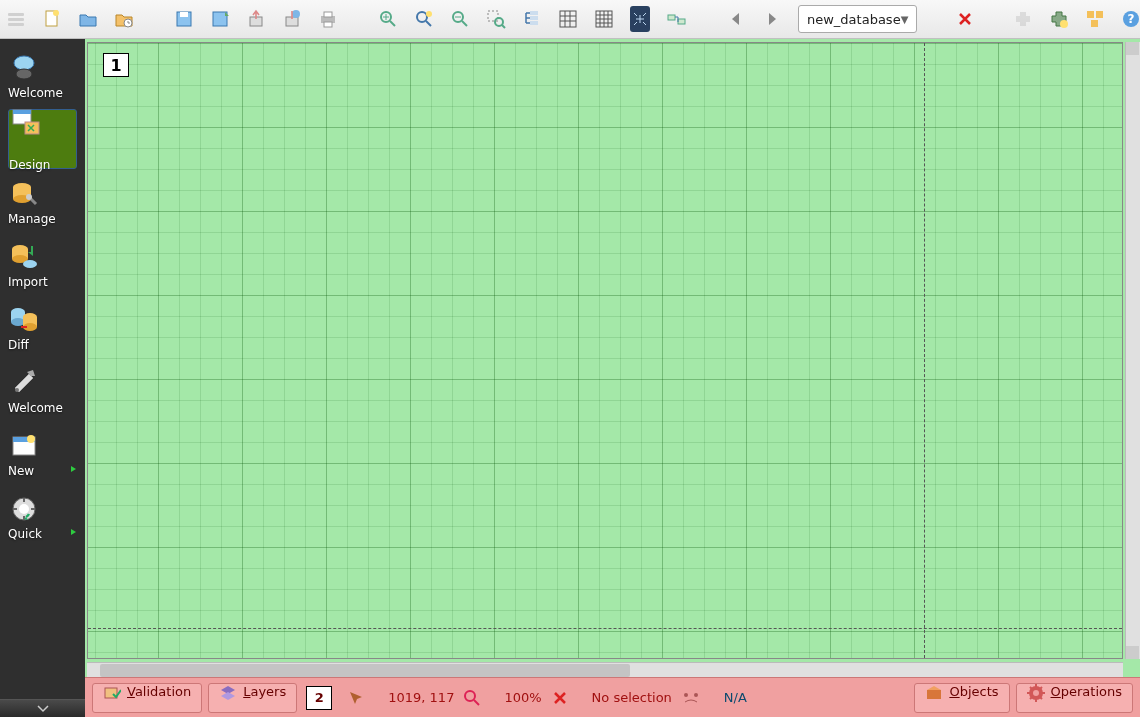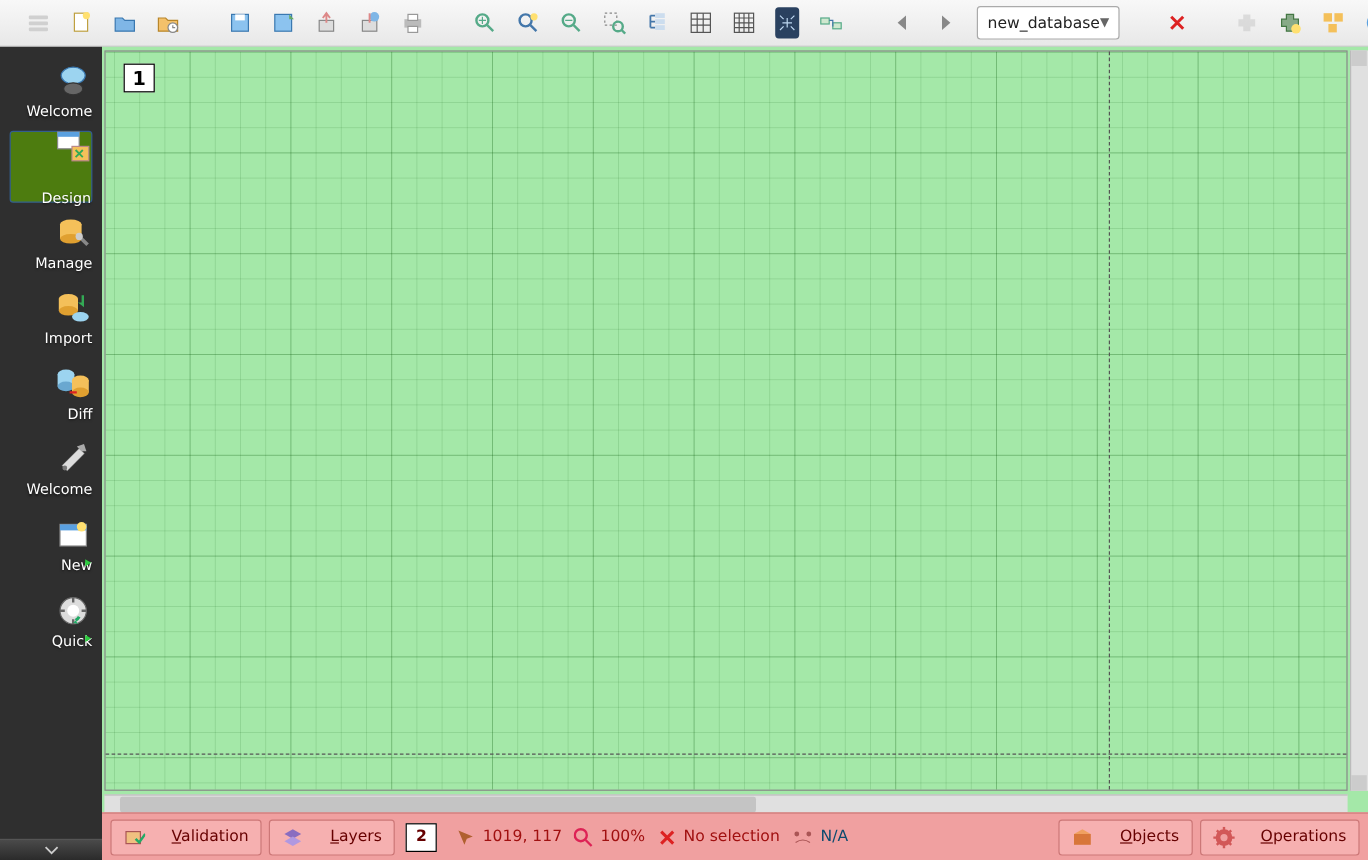--- a/index.html
+++ b/index.html
@@ -3,39 +3,39 @@
 <meta charset="utf-8">
 <style>
 * { box-sizing: border-box; margin: 0; padding: 0; font-family: "DejaVu Sans", Arial, sans-serif; }
 body { width: 1140px; height: 717px; overflow: hidden; background: #fff; position: relative; }
 
 
 .toolbar {
   height: 39px; width: 1140px;
   background: linear-gradient(to bottom, #f8f8f8, #e8e8e8);
   border-bottom: 1px solid #c0c0c0;
-  display: flex; align-items: center; gap: 16px; padding: 0 22px;
+  display: flex; align-items: center; gap: 16px; padding: 0 6px;
 }
 .tb-btn { width: 26px; height: 26px; display:flex; align-items:center; justify-content:center; border-radius: 3px; }
 .tb-sep { width: 1px; height: 26px; background: #bbb; margin: 0 4px; }
 .db-select {
   height: 28px; width: 190px; background: #fff; border: 1px solid #aaa; border-radius: 3px;
   display: flex; align-items: center; padding: 0 8px; font-size: 13px; justify-content: space-between;
   color: #222;
 }
 .db-select .arrow { font-size: 10px; color: #666; }
 
 
 .sidebar {
   position: absolute; left: 0; top: 39px; width: 85px; height: 678px;
   background: #2f2f2f; padding-top: 4px;
 }
 .sb-item {
   width: 69px; height: 60px; margin: 3px auto 0 auto;
-  display: flex; flex-direction: column; align-items:flex-end; justify-content:center;
+  display: flex; flex-direction: column; align-items:flex-start; justify-content:center;
   border-radius: 3px; color: #fff; font-size: 12px; text-align: center;
   cursor: pointer; position: relative;
 }
 .sb-item.selected { background: #4d7c0f; border: 1px solid #335e8f; gap: 19px; }
 .sb-icon { width: 32px; height: 32px; display:flex; align-items:center; justify-content:center; }
 .sb-label { margin-top: 2px; text-shadow: 0 1px 2px rgba(0,0,0,0.6); }
 .sb-item .tri { position:absolute; right:1px; bottom:12px; width:0;height:0;border-left:5px solid #2ecc40;border-top:3px solid transparent;border-bottom:3px solid transparent;}
 .sb-expand {
   position:absolute; bottom:0; left:0; width:85px; height:18px;
   background: linear-gradient(to bottom,#4a4a4a,#2a2a2a); border-top:1px solid #555;
@@ -73,23 +73,23 @@
 
 
 .statusbar {
   position:absolute; left:85px; bottom:0; width:1055px; height:40px;
   background: #f0a0a0; border-top:1px solid #c77;
   display:flex; align-items:center; padding: 0 4px; font-size:13px; color:#600;
 }
 .sbtn {
   height:30px; padding:0 10px; margin:0 3px;
   border:1px solid #c77; border-radius:3px; background: rgba(255,200,200,0.4);
-  display:flex; align-items:center; gap:22px; cursor:pointer;
-}
-.status-info { display:flex; align-items:center; gap:6px; margin-left: 10px; color:#a01010;}
+  display:flex; align-items:flex-start; gap:6px; cursor:pointer;
+}
+.status-info { display:flex; align-items:center; gap:24px; margin-left: 10px; color:#a01010;}
 .status-info.dk { color:#0c4a6e;}
 .u { text-decoration: underline; }
 .spacer { flex:1; }
 .num-box {
   width:26px; height:24px; background:#fff; border:1.5px solid #000; display:flex; align-items:center; justify-content:center;
   font-weight:bold; margin: 0 6px;
 }
 </style>
 </head>
 <body>

